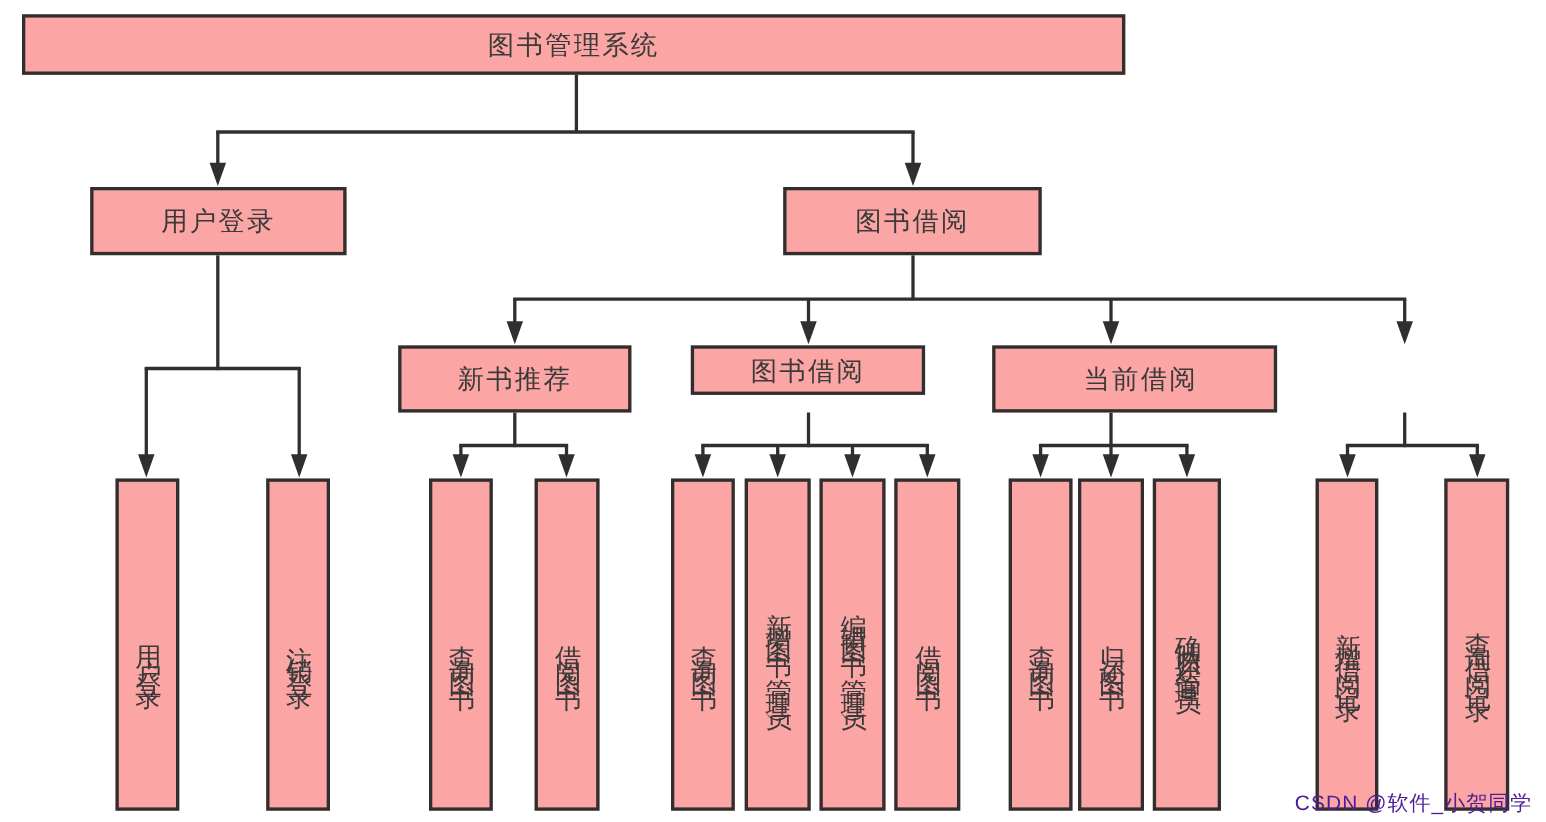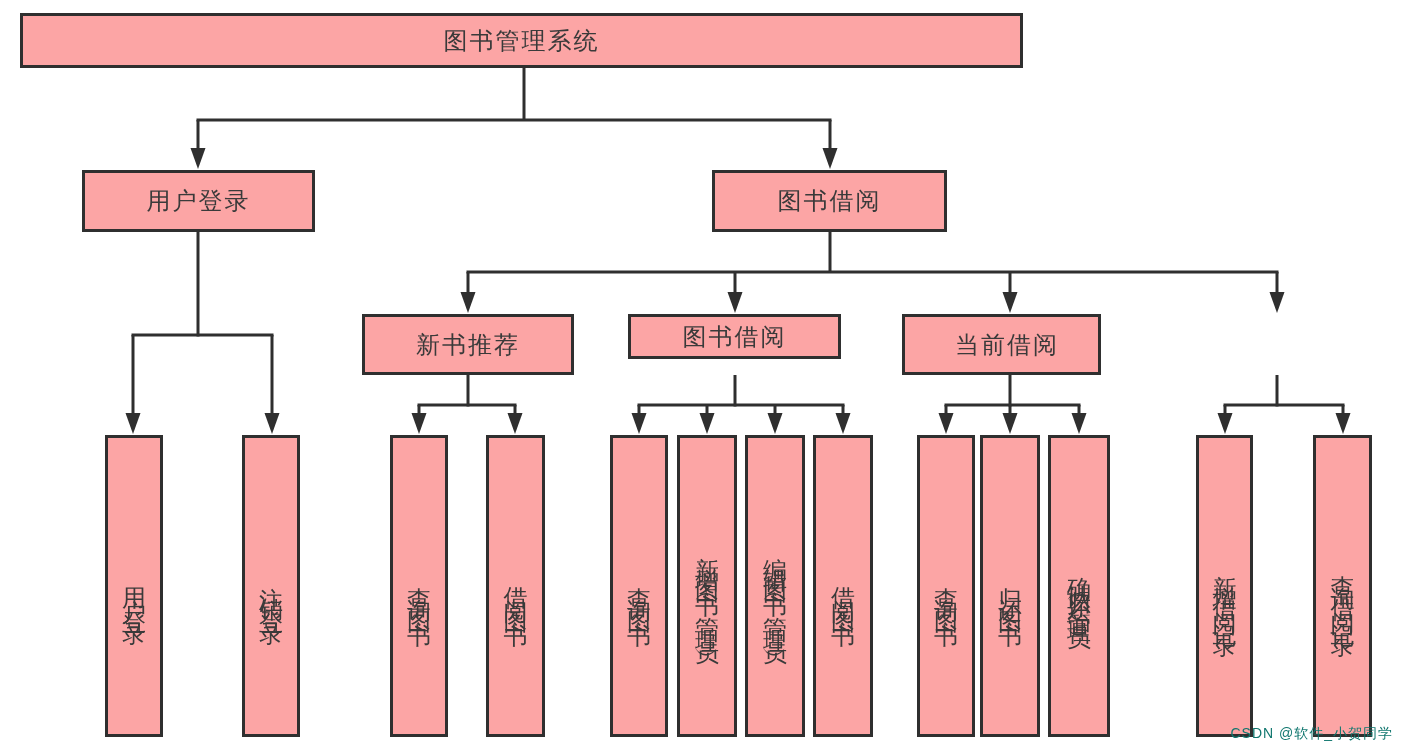--- a/index.html
+++ b/index.html
@@ -13,21 +13,21 @@
     display:flex;align-items:center;justify-content:center;
     color:#3a3a3a;font-size:24px;letter-spacing:2px;z-index:1;white-space:nowrap;
   }
   .leaf span{
     writing-mode:vertical-rl;text-orientation:mixed;
     letter-spacing:12px;line-height:1;margin-top:12px;white-space:nowrap;
   }
   .leaf.tight span{letter-spacing:7px;margin-top:7px;}
   .watermark{
     position:absolute;right:12px;bottom:4px;z-index:5;
-    font-size:14px;color:#0f766e;letter-spacing:1px;
+    font-size:19px;color:#4c1d95;letter-spacing:1px;
   }
 </style>
 </head>
 <body>
 
 <div class="stage">
 
   <svg class="wires" width="1405" height="747" viewBox="0 0 1405 747">
     <g stroke="#2f2f2f" stroke-width="3" fill="none">
 
@@ -104,21 +104,21 @@
   <div class="node" style="left:712px;top:170px;width:235px;height:62px;">
     <span>图书借阅</span>
   </div>
 
   <div class="node" style="left:362px;top:314px;width:212px;height:61px;">
     <span>新书推荐</span>
   </div>
   <div class="node" style="left:628px;top:314px;width:213px;height:45px;">
     <span>图书借阅</span>
   </div>
-  <div class="node" style="left:902px;top:314px;width:199px;height:61px;padding-left:11px;">
+  <div class="node" style="left:902px;top:314px;width:259px;height:61px;padding-left:11px;">
     <span>当前借阅</span>
   </div>
 
   <div class="node leaf" style="left:105px;top:435px;width:58px;height:302px;">
     <span>用户登录</span>
   </div>
   <div class="node leaf" style="left:242px;top:435px;width:58px;height:302px;">
     <span>注销登录</span>
   </div>
 

